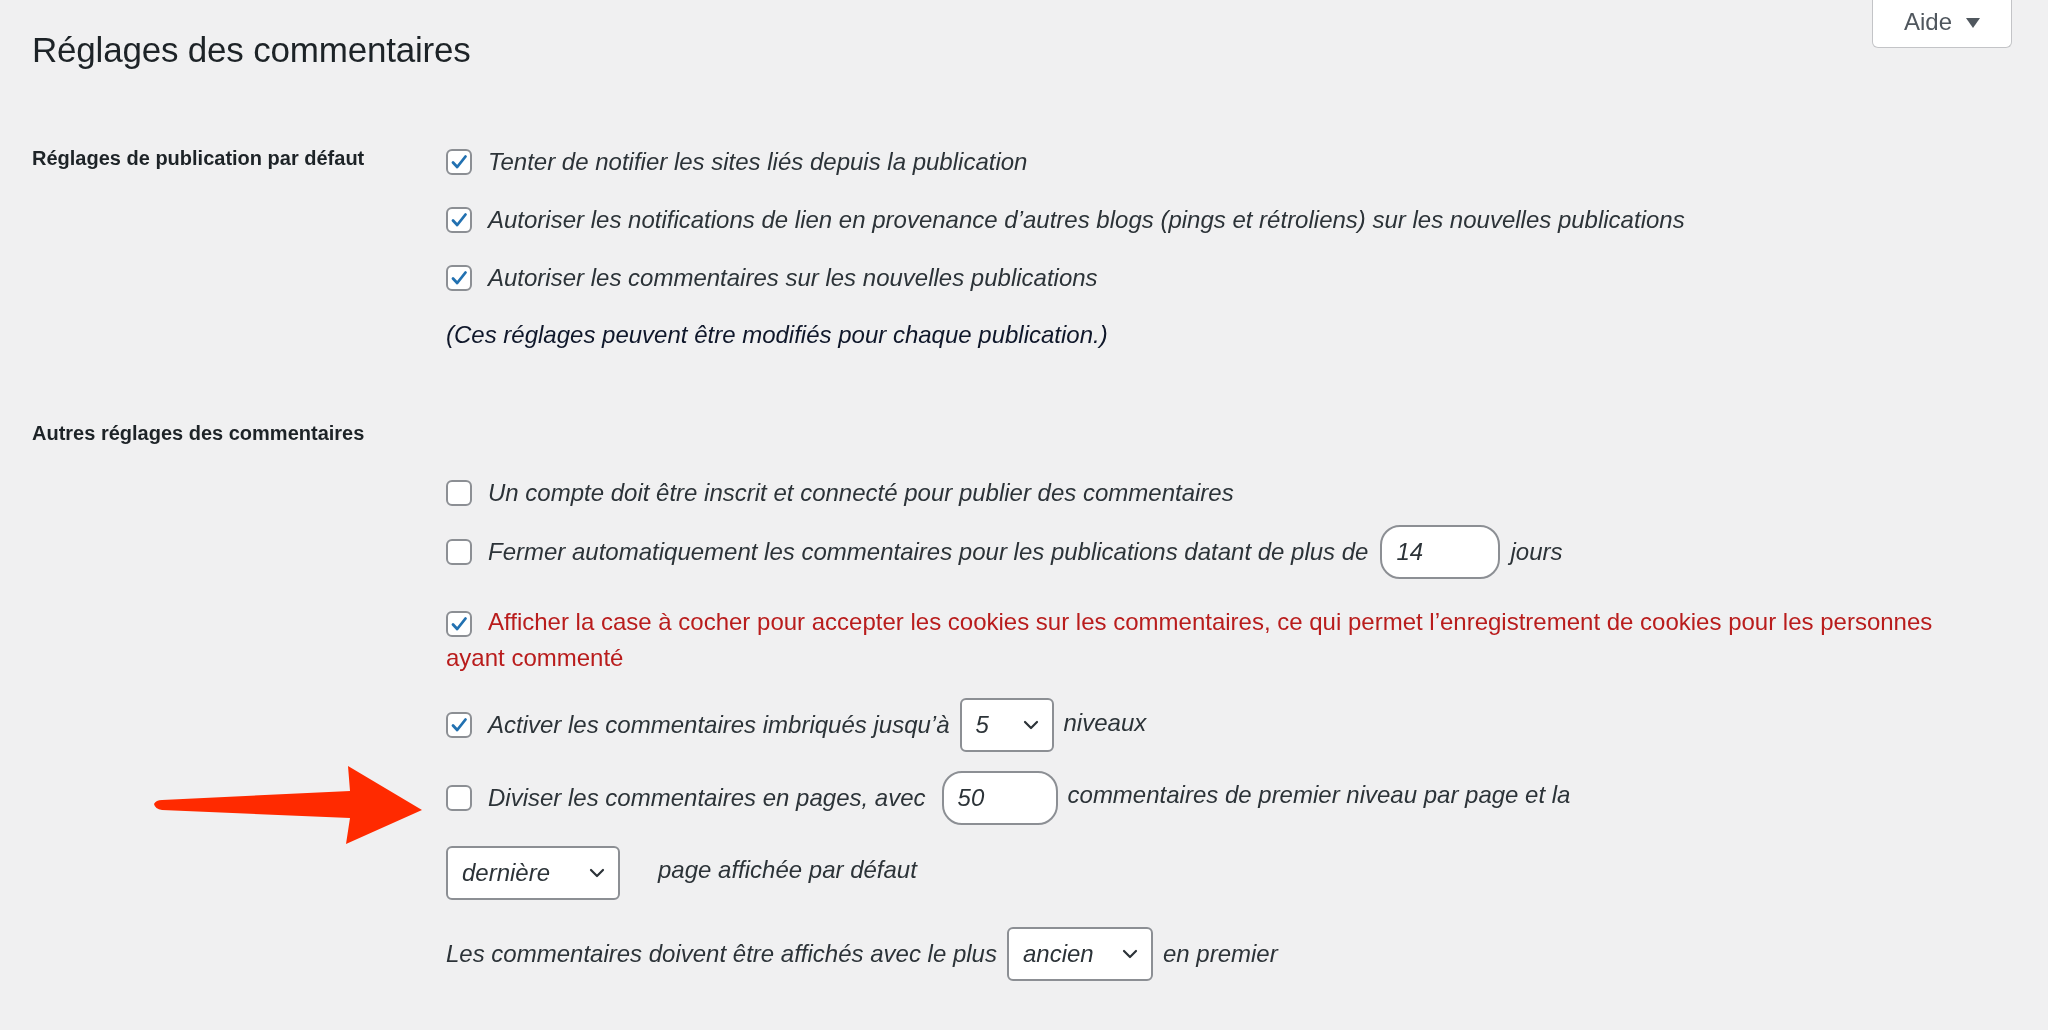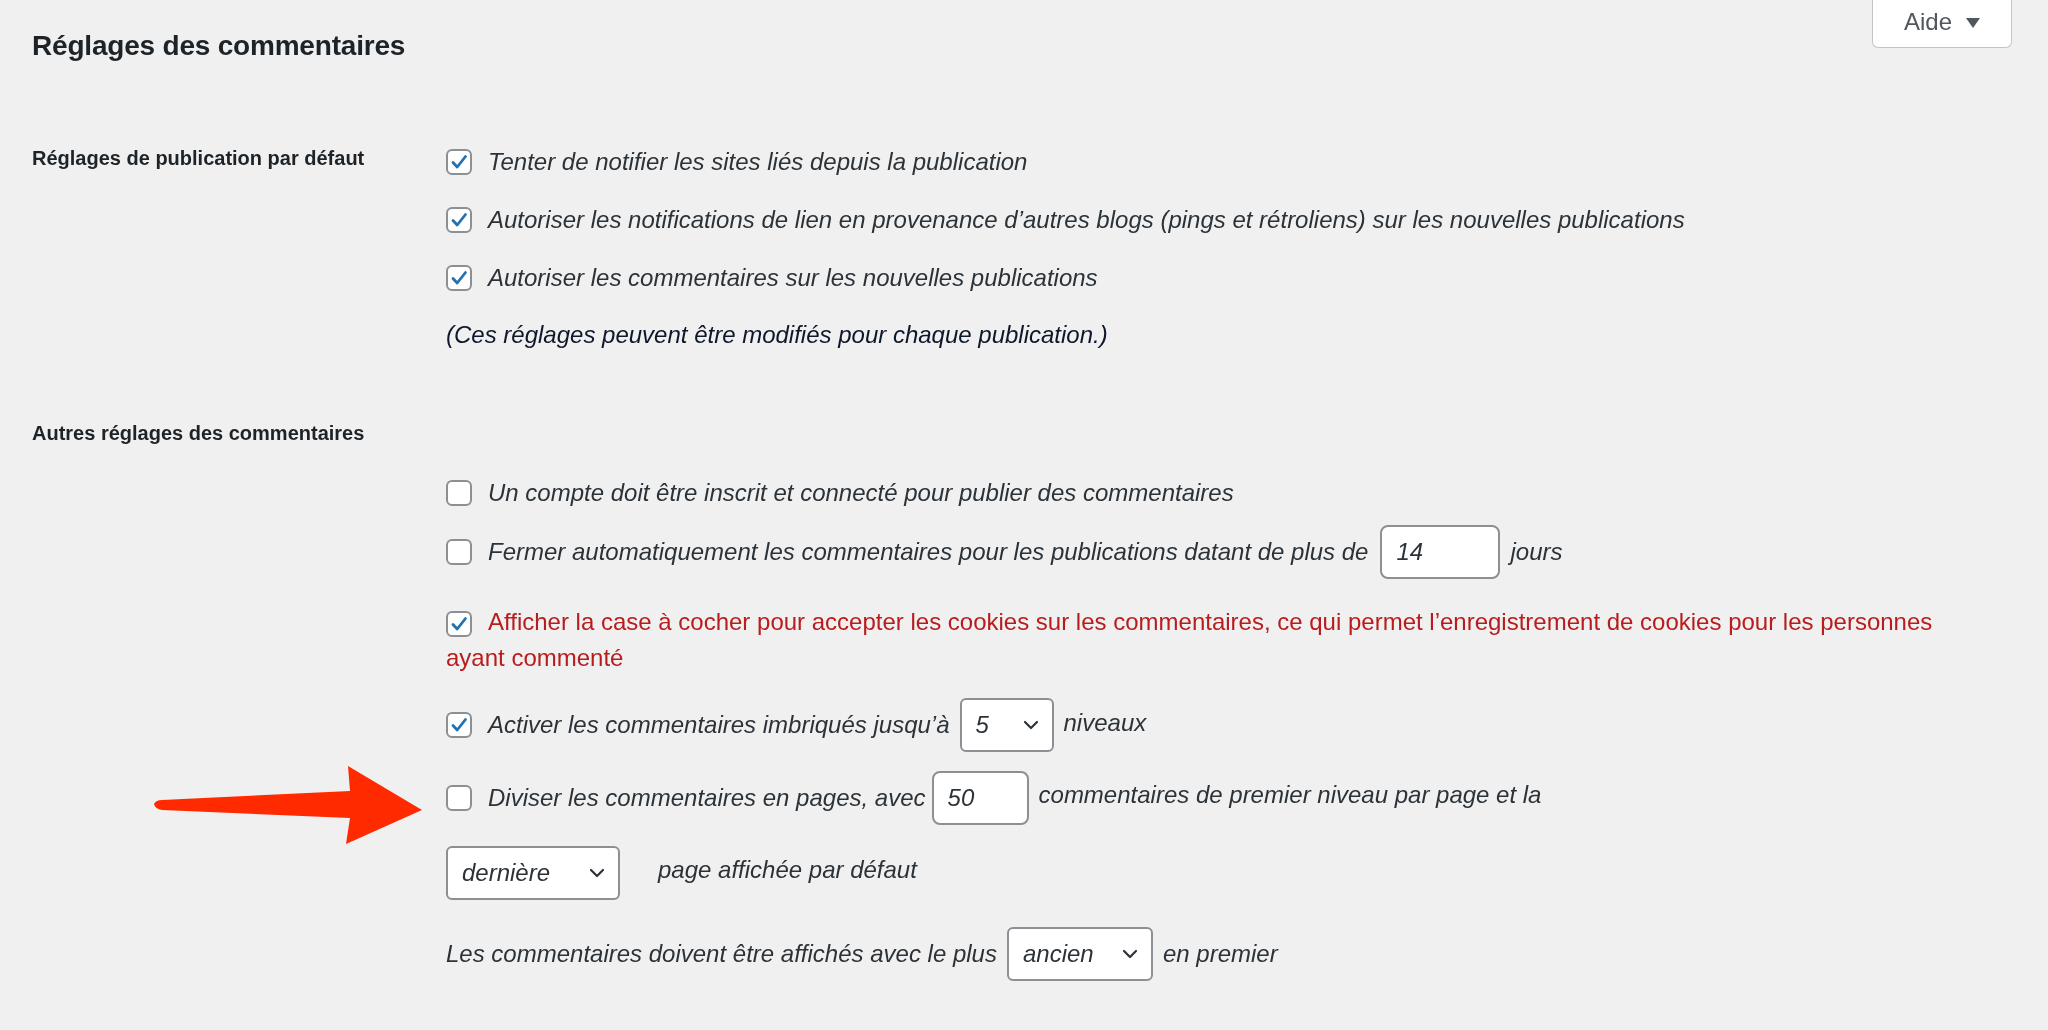--- a/index.html
+++ b/index.html
@@ -23,21 +23,21 @@
     box-sizing: border-box; cursor: pointer;
   }
   .help-tab .tri {
     width: 0; height: 0;
     border-left: 7px solid transparent; border-right: 7px solid transparent;
     border-top: 10px solid #50575e; margin-top: 2px;
   }
 
   .page-title {
     position: absolute; left: 32px; top: 30px;
-    font-size: 28px; font-weight: 700; margin: 0;
+    font-size: 35px; font-weight: 400; margin: 0;
     color: #1d2327; letter-spacing: -0.2px;
   }
 
   .section-label {
     position: absolute; left: 32px;
     font-size: 20px; font-weight: 700; line-height: 34px;
     width: 380px; color: #1d2327;
   }
 
   .row {
@@ -52,21 +52,21 @@
     border: 2px solid #8c8f94; border-radius: 6px;
     background: #fff; margin-right: 16px; flex: 0 0 auto;
     display: inline-flex; align-items: center; justify-content: center;
     cursor: pointer;
   }
   .cb svg { width: 20px; height: 20px; display: none; }
   .cb.checked svg { display: block; }
 
   .text-input {
     height: 54px; box-sizing: border-box;
-    border: 2px solid #8c8f94; border-radius: 8px;
+    border: 2px solid #8c8f94; border-radius: 20px;
     background: #fff; font-size: 24px; color: #2c3338;
     padding: 0 14px; margin: 0 12px;
     display: inline-flex; align-items: center;
     font-family: "Liberation Sans", sans-serif;
   }
   .select {
     height: 54px; box-sizing: border-box;
     border: 2px solid #8c8f94; border-radius: 6px;
     background: #fff; font-size: 24px; color: #2c3338;
     padding: 0 12px 0 14px; margin: 0 10px;
@@ -170,21 +170,21 @@
         </svg>
     </span>
     <span style="margin-top:-4px;">niveaux</span>
   </div>
 
   <div class="row" style="top:771px;">
     <span class="cb">
       
     </span>
     <span>Diviser les commentaires en pages, avec</span>
-    <span class="text-input" style="width:97px;margin-left:6px;margin-right:10px;">50</span>
+    <span class="text-input" style="width:116px;margin-left:16px;margin-right:10px;">50</span>
     <span style="margin-top:-6px;">commentaires de premier niveau par page et la</span>
   </div>
 
   <div class="row" style="top:846px;left:446px;gap:28px;">
     <span class="select" style="margin-left:0;width:174px;justify-content:space-between;">
       <span>dernière</span>
       <svg class="chev" viewBox="0 0 18 12">
           <path d="M3 3 L9 9 L15 3" fill="none" stroke="#2c3338" stroke-width="2.2" stroke-linecap="round" stroke-linejoin="round"></path>
         </svg>
     </span>

